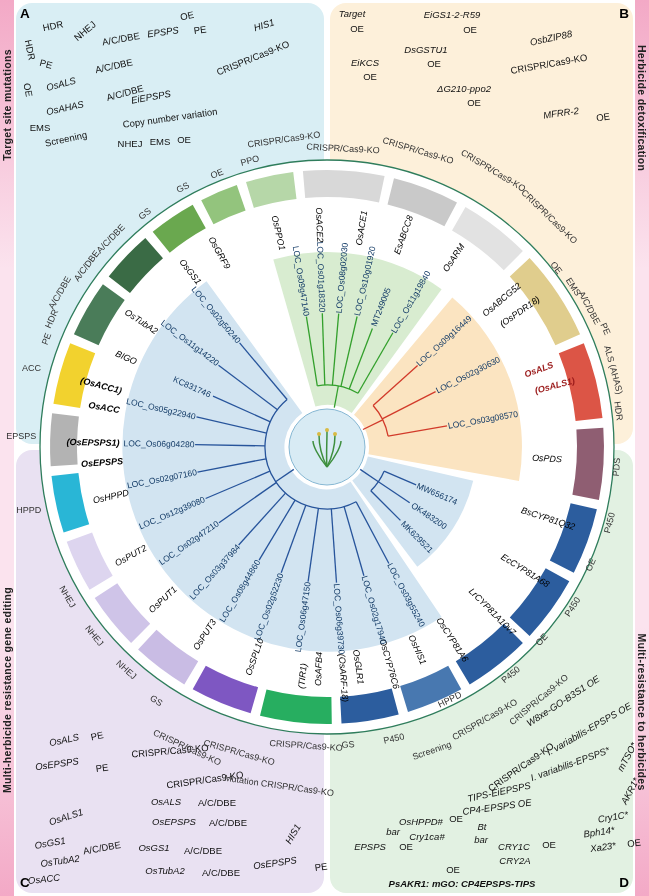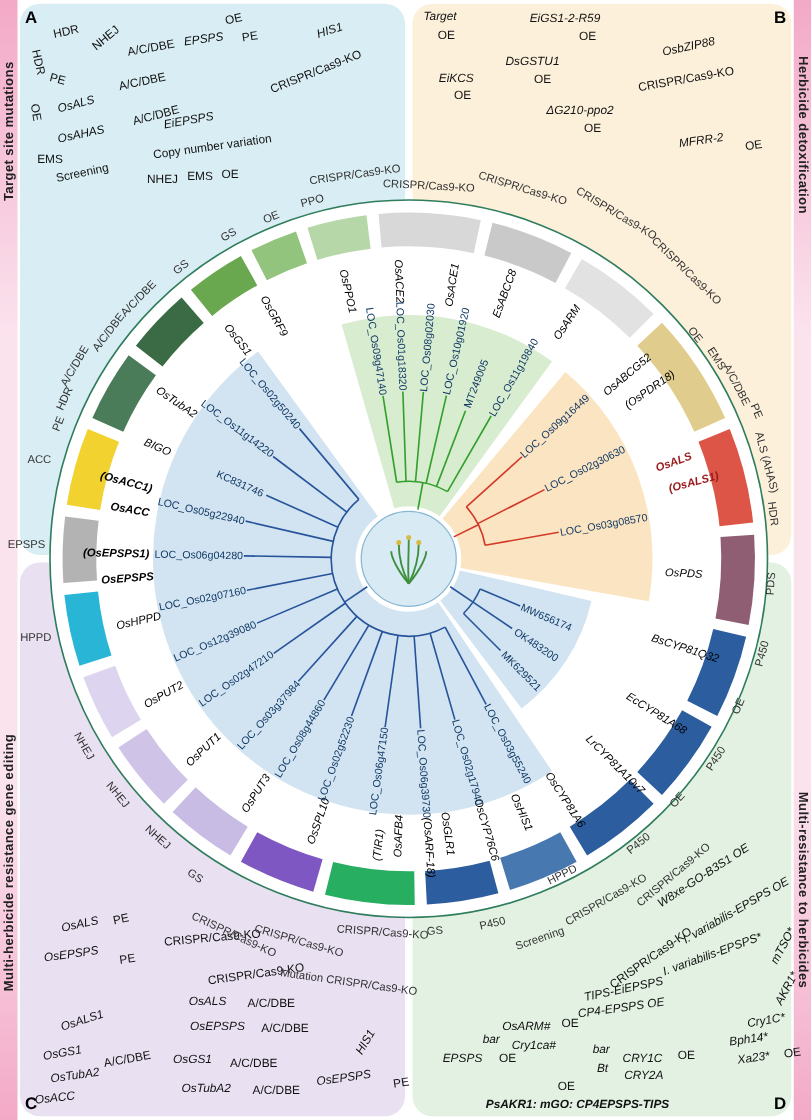--- a/index.html
+++ b/index.html
@@ -196,25 +196,25 @@
       <div class="lbl scatter" style="left: 293px; top: 834px; transform: translate(-50%, -50%) rotate(-60deg); font-style: italic;">HIS1</div>
       <div class="lbl scatter" style="left: 275px; top: 863px; transform: translate(-50%, -50%) rotate(-8deg); font-style: italic;">OsEPSPS</div>
       <div class="lbl scatter" style="left: 321px; top: 867px; transform: translate(-50%, -50%) rotate(-8deg);">PE</div>
       <div class="lbl scatter" style="left: 563px; top: 701px; transform: translate(-50%, -50%) rotate(-33deg); font-style: italic;">W8xe-GO-B3S1 OE</div>
       <div class="lbl scatter" style="left: 589px; top: 729px; transform: translate(-50%, -50%) rotate(-30deg); font-style: italic;">I. variabilis-EPSPS OE</div>
       <div class="lbl scatter" style="left: 570px; top: 764px; transform: translate(-50%, -50%) rotate(-20deg); font-style: italic;">I. variabilis-EPSPS*</div>
       <div class="lbl scatter" style="left: 627px; top: 757px; transform: translate(-50%, -50%) rotate(-62deg); font-style: italic;">mTSO*</div>
       <div class="lbl scatter" style="left: 630px; top: 791px; transform: translate(-50%, -50%) rotate(-62deg); font-style: italic;">AKR1*</div>
       <div class="lbl scatter" style="left: 499px; top: 792px; transform: translate(-50%, -50%) rotate(-12deg); font-style: italic;">TIPS-EiEPSPS</div>
       <div class="lbl scatter" style="left: 497px; top: 807px; transform: translate(-50%, -50%) rotate(-8deg); font-style: italic;">CP4-EPSPS OE</div>
-      <div class="lbl scatter" style="left: 421px; top: 822px; transform: translate(-50%, -50%) rotate(0deg); font-style: italic;">OsARM#</div>
+      <div class="lbl scatter" style="left: 421px; top: 822px; transform: translate(-50%, -50%) rotate(0deg); font-style: italic;">OsHPPD#</div>
       <div class="lbl scatter" style="left: 456px; top: 819px; transform: translate(-50%, -50%) rotate(0deg);">OE</div>
       <div class="lbl scatter" style="left: 427px; top: 837px; transform: translate(-50%, -50%) rotate(0deg); font-style: italic;">Cry1ca#</div>
       <div class="lbl scatter" style="left: 393px; top: 832px; transform: translate(-50%, -50%) rotate(0deg); font-style: italic;">bar</div>
-      <div class="lbl scatter" style="left: 482px; top: 855px; transform: translate(-50%, -50%) rotate(0deg); font-style: italic;">Bt</div>
+      <div class="lbl scatter" style="left: 482px; top: 827px; transform: translate(-50%, -50%) rotate(0deg); font-style: italic;">Bt</div>
       <div class="lbl scatter" style="left: 481px; top: 840px; transform: translate(-50%, -50%) rotate(0deg); font-style: italic;">bar</div>
       <div class="lbl scatter" style="left: 514px; top: 847px; transform: translate(-50%, -50%) rotate(0deg); font-style: italic;">CRY1C</div>
       <div class="lbl scatter" style="left: 549px; top: 845px; transform: translate(-50%, -50%) rotate(0deg);">OE</div>
       <div class="lbl scatter" style="left: 515px; top: 861px; transform: translate(-50%, -50%) rotate(0deg); font-style: italic;">CRY2A</div>
       <div class="lbl scatter" style="left: 613px; top: 817px; transform: translate(-50%, -50%) rotate(-10deg); font-style: italic;">Cry1C*</div>
       <div class="lbl scatter" style="left: 599px; top: 832px; transform: translate(-50%, -50%) rotate(-8deg); font-style: italic;">Bph14*</div>
       <div class="lbl scatter" style="left: 603px; top: 847px; transform: translate(-50%, -50%) rotate(-8deg); font-style: italic;">Xa23*</div>
       <div class="lbl scatter" style="left: 634px; top: 843px; transform: translate(-50%, -50%) rotate(-8deg);">OE</div>
       <div class="lbl scatter" style="left: 370px; top: 847px; transform: translate(-50%, -50%) rotate(0deg); font-style: italic;">EPSPS</div>
       <div class="lbl scatter" style="left: 406px; top: 847px; transform: translate(-50%, -50%) rotate(0deg);">OE</div>

